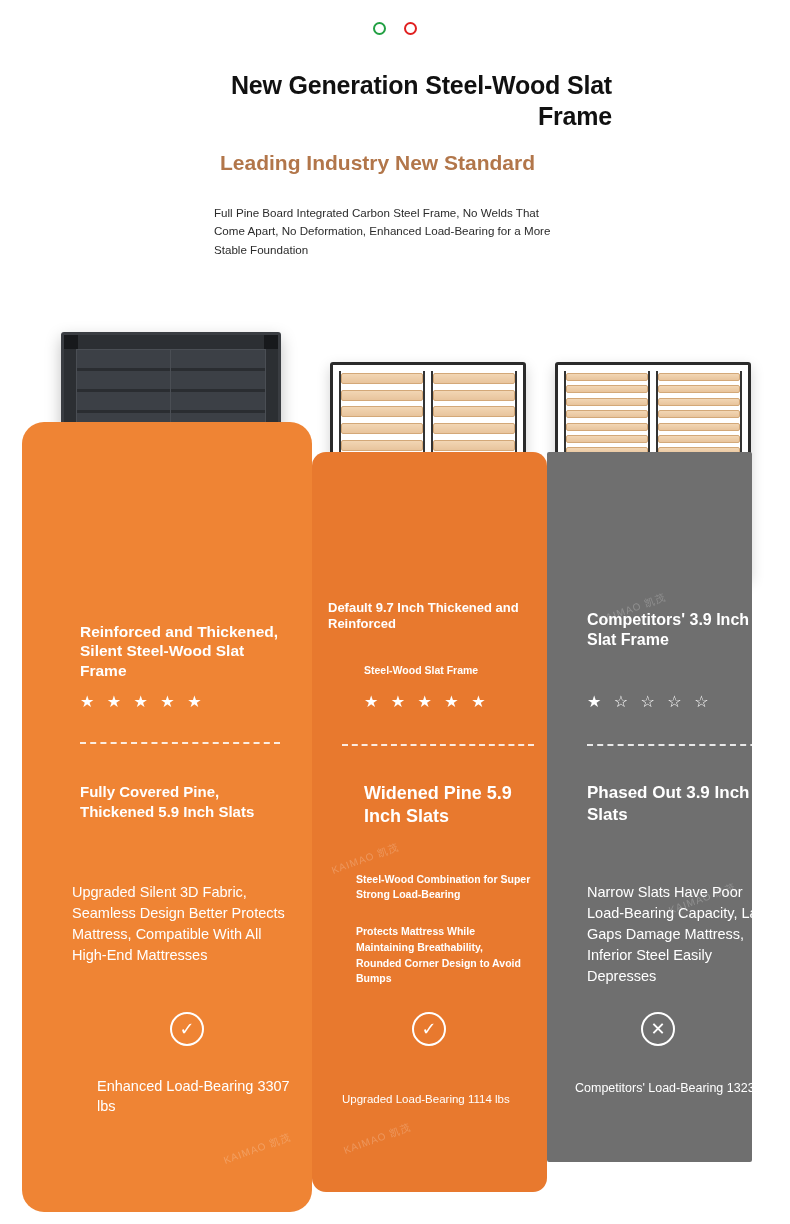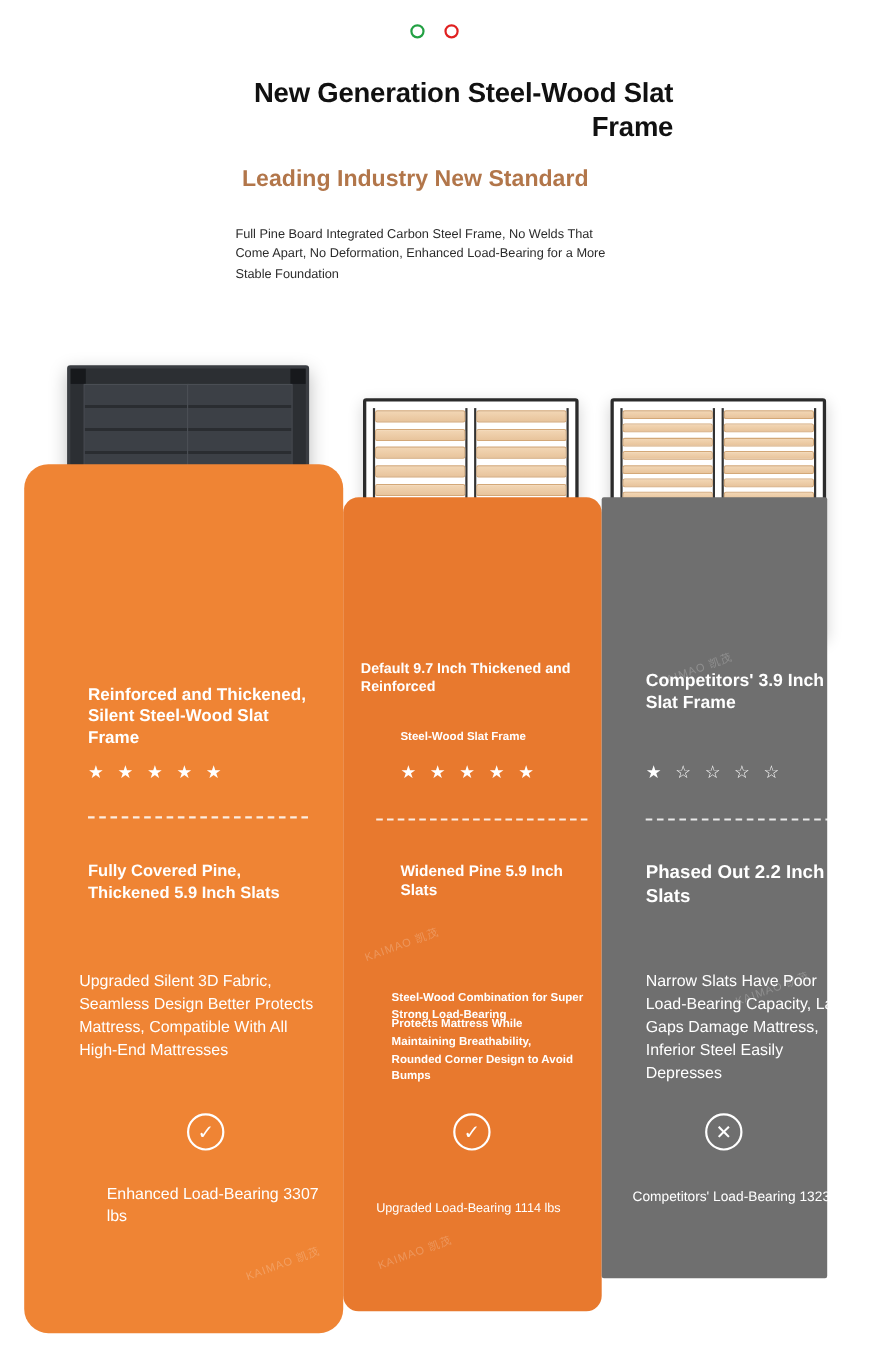--- a/index.html
+++ b/index.html
@@ -227,30 +227,30 @@
   .card2 .divider { left: 30px; top: 292px; width: 192px; }
   .card3 .divider { left: 40px; top: 292px; width: 200px; }
 
   .c-feature {
     position: absolute;
     color: #ffffff;
     font-weight: bold;
     line-height: 1.3;
   }
   .card1 .c-feature { left: 58px; top: 360px; width: 200px; font-size: 15px; }
-  .card2 .c-feature { left: 52px; top: 330px; width: 160px; font-size: 14px; }
+  .card2 .c-feature { left: 52px; top: 330px; width: 160px; font-size: 18px; }
   .card3 .c-feature { left: 40px; top: 330px; width: 185px; font-size: 17px; }
 
   .c-body {
     position: absolute;
     color: #ffffff;
     line-height: 1.45;
   }
   .card1 .c-body { left: 50px; top: 460px; width: 225px; font-size: 14.5px; }
-  .card2 .c-body-a { left: 44px; top: 448px; width: 175px; font-size: 10.5px; font-weight: bold; line-height: 1.4; }
+  .card2 .c-body-a { left: 44px; top: 420px; width: 175px; font-size: 10.5px; font-weight: bold; line-height: 1.4; }
   .card2 .c-body-b { left: 44px; top: 472px; width: 175px; font-size: 10.5px; font-weight: bold; line-height: 1.5; }
   .card3 .c-body { left: 40px; top: 430px; width: 195px; font-size: 14.5px; }
 
   .mark-icon {
     position: absolute;
     width: 34px;
     height: 34px;
     border-radius: 50%;
     border: 2.5px solid #ffffff;
     color: #ffffff;
@@ -391,21 +391,21 @@
     <div class="wm" style="left:18px; top:400px;">KAIMAO 凯茂</div>
     <div class="wm" style="left:30px; top:680px;">KAIMAO 凯茂</div>
   </div>
 </div>
 
 <div class="card card3">
   <div class="card-inner">
     <div class="c-heading">Competitors' 3.9 Inch Slat Frame</div>
     <div class="stars">★ ☆ ☆ ☆ ☆</div>
     <div class="divider"></div>
-    <div class="c-feature">Phased Out 2.2 Inch Slats</div>
+    <div class="c-feature">Phased Out 3.9 Inch Slats</div>
     <div class="c-body">Narrow Slats Have Poor Load-Bearing Capacity, Large Gaps Damage Mattress, Inferior Steel Easily Depresses</div>
     <div class="mark-icon">✕</div>
     <div class="c-load">Competitors' Load-Bearing 1323 lbs</div>
     <div class="wm" style="left:120px; top:440px;">KAIMAO 凯茂</div>
     <div class="wm" style="left:50px; top:150px;">KAIMAO 凯茂</div>
   </div>
 </div>
 
 <div class="card card1">
   <div class="card-inner">

